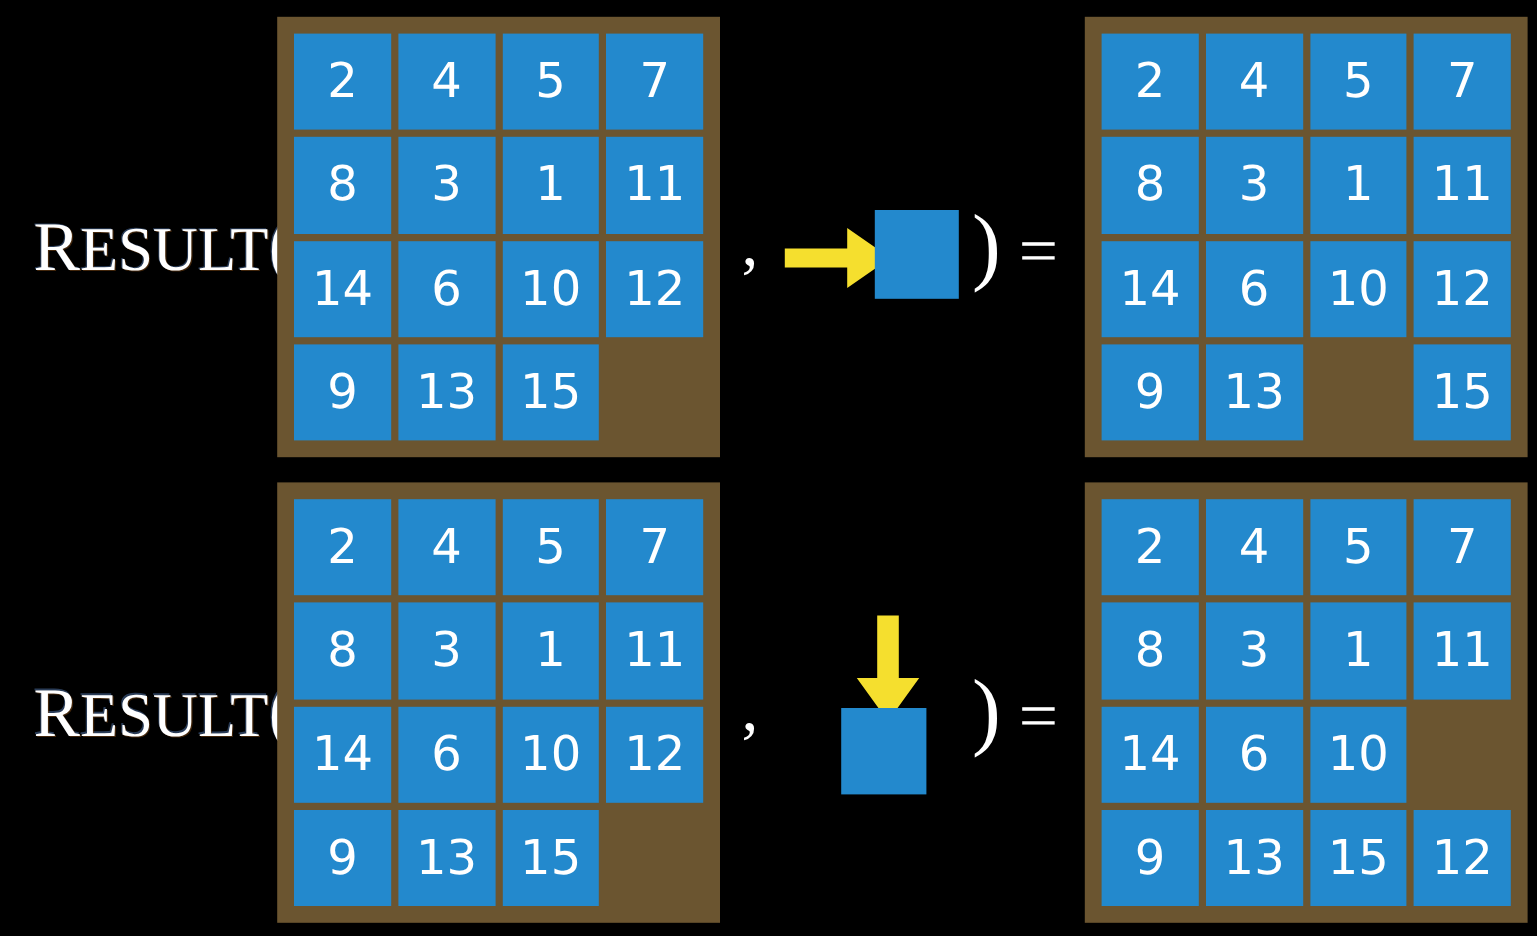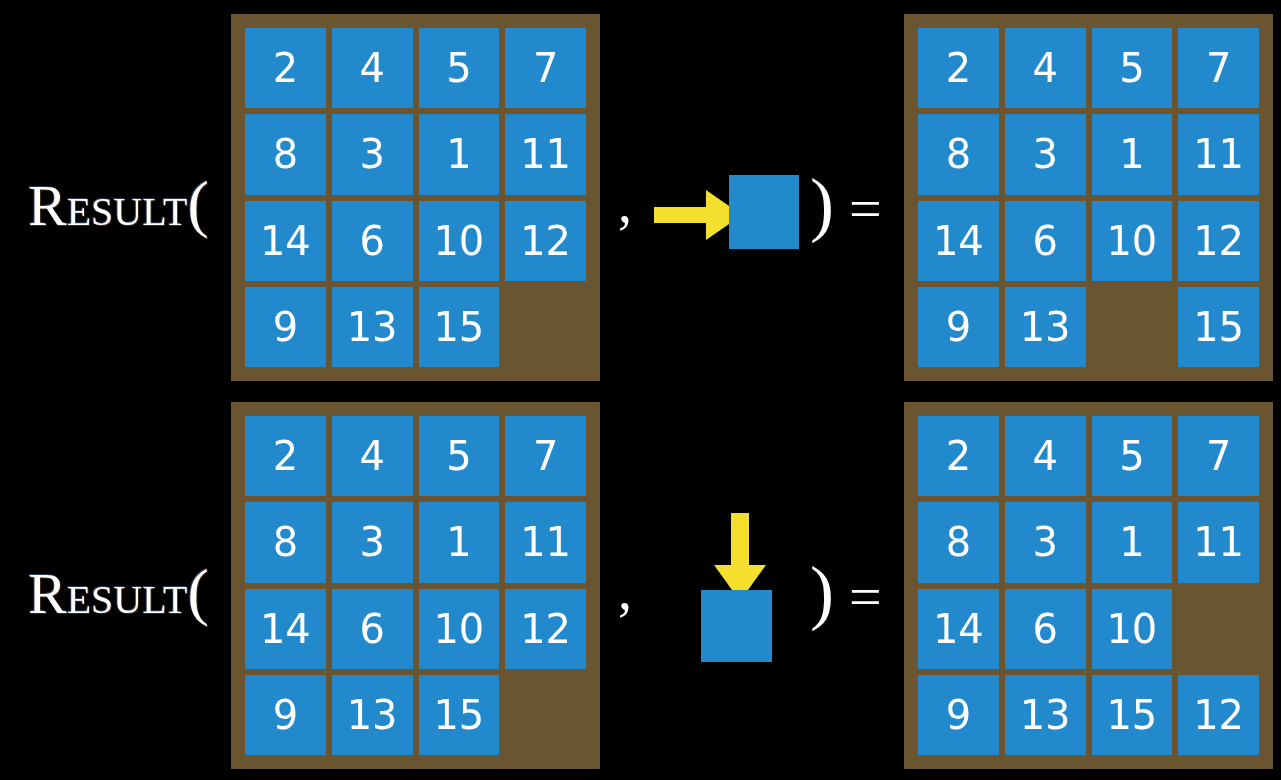--- a/index.html
+++ b/index.html
@@ -29,21 +29,21 @@
     font-weight: 400;
     white-space: nowrap;
     line-height: 1;
     text-shadow: 1px 1px 0 rgba(120,70,20,0.55), -1px -1px 0 rgba(90,130,190,0.45);
     user-select: none;
   }
   .result-label .cap-first {
     font-size: 58px;
   }
   .result-label .cap-rest {
-    font-size: 40px;
+    font-size: 52px;
     margin-top: 28px;
   }
   .result-label .paren {
     font-size: 64px;
   }
 
   
   .glyph {
     position: absolute;
     color: #ffffff;

